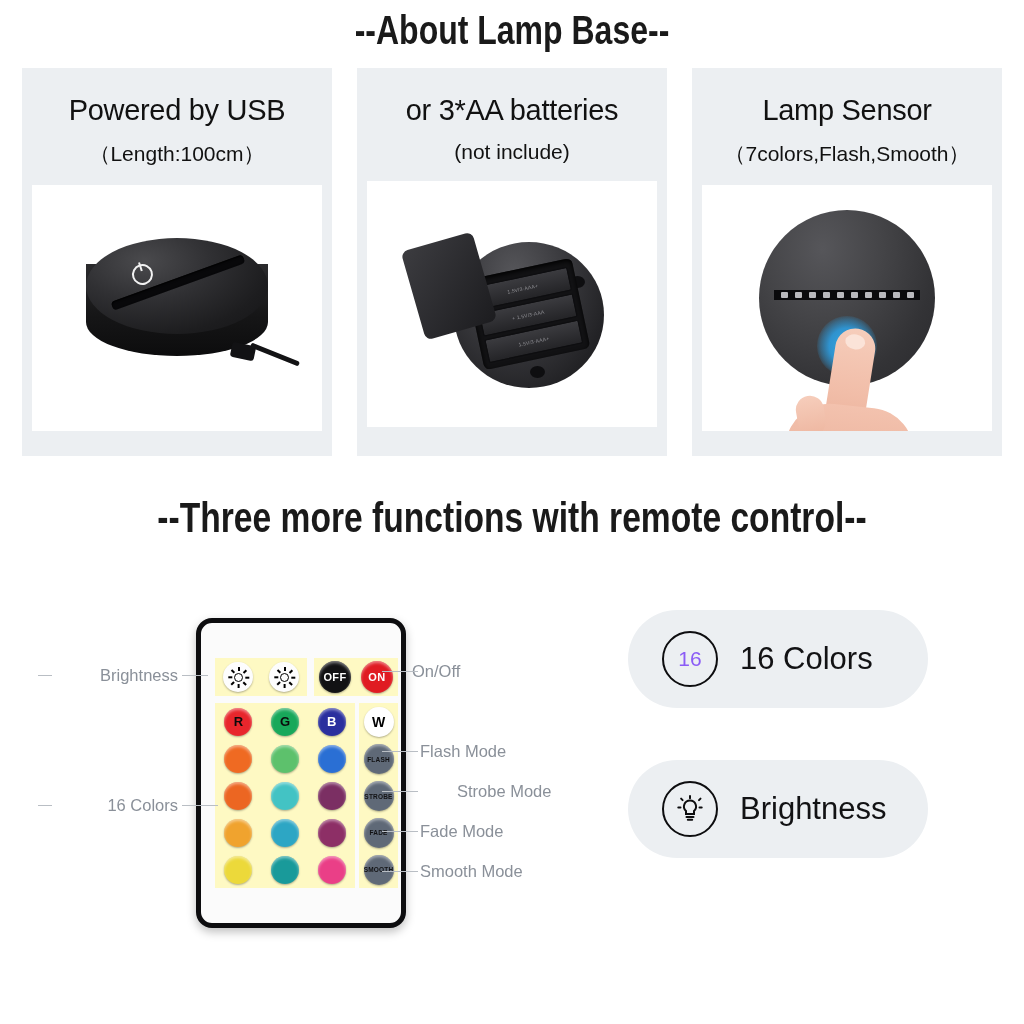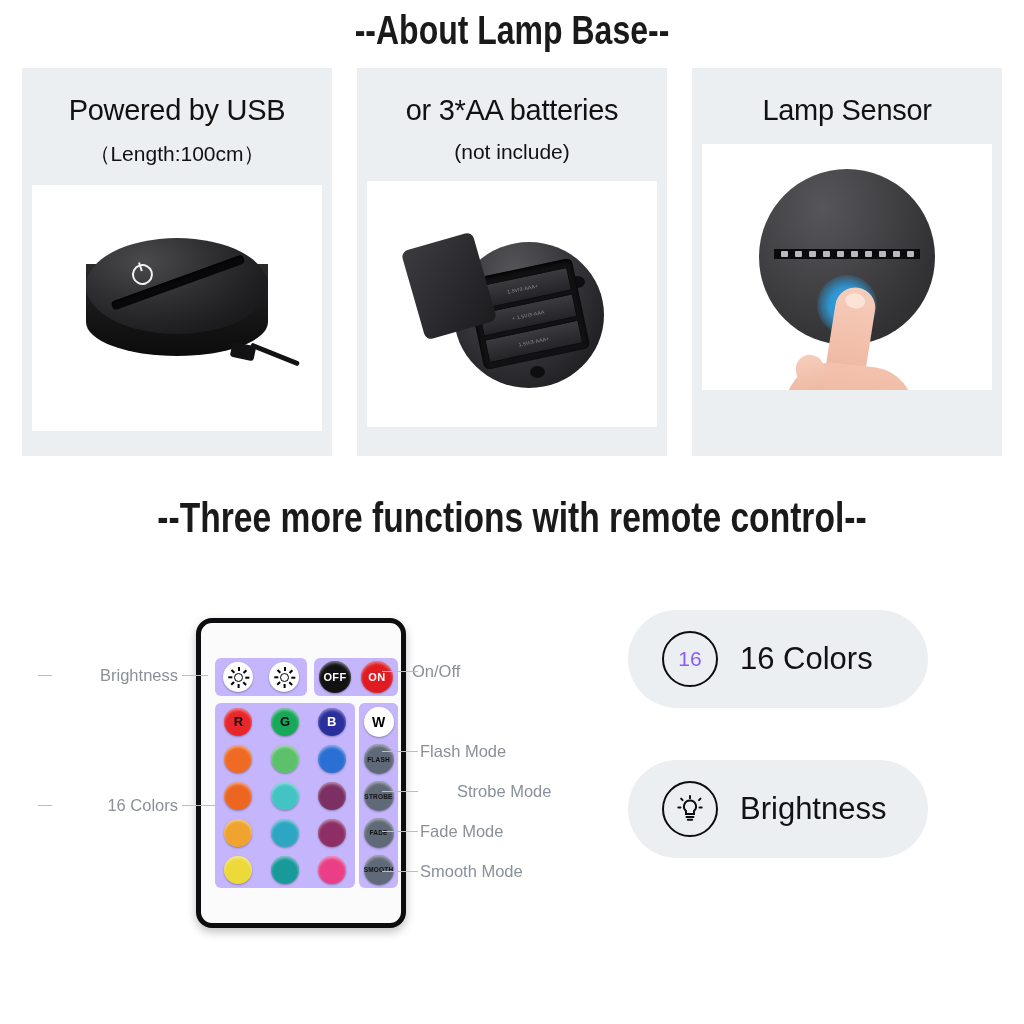--- a/index.html
+++ b/index.html
@@ -140,21 +140,21 @@
     transform:rotate(-16deg);
   }
 
   
   .remote-wrap{position:absolute;left:196px;top:618px;width:210px;height:310px;}
   .remote{
     position:absolute;left:0;top:0;width:210px;height:310px;
     background:#fbfbfb;border:5px solid #0d0d0f;border-radius:16px;
     box-sizing:border-box;box-shadow:0 4px 10px rgba(0,0,0,.25);
   }
-  .pad{position:absolute;background:#c4b5fd;border-radius:6px;}
+  .pad{position:absolute;background:#fef9c3;border-radius:0;}
   .pad-bright{left:14px;top:35px;width:92px;height:38px;
               display:flex;align-items:center;justify-content:space-around;}
   .pad-onoff{left:113px;top:35px;width:84px;height:38px;
              display:flex;align-items:center;justify-content:space-around;}
   .pad-colors{left:14px;top:80px;width:140px;height:185px;
               display:grid;grid-template-columns:repeat(3,1fr);
               grid-template-rows:repeat(5,1fr);place-items:center;}
   .pad-w{left:158px;top:80px;width:39px;height:38px;
          display:flex;align-items:center;justify-content:center;}
   .pad-modes{left:158px;top:80px;width:39px;height:185px;
@@ -234,20 +234,21 @@
             <div class="cell c2">+ 1.5V/3-AAA</div>
             <div class="cell c3">1.5V/3-AAA+</div>
           </div>
           <div class="lid"></div>
         </div>
       </div>
     </div>
 
     <div class="card">
       <div class="t1">Lamp Sensor</div>
+      <div class="t2">（7colors,Flash,Smooth）</div>
       <div class="photo">
         <div class="base3">
           <div class="disc"></div>
           <div class="strip">
             <span class="led"></span>
             <span class="led"></span>
             <span class="led"></span>
             <span class="led"></span>
             <span class="led"></span>
             <span class="led"></span>

